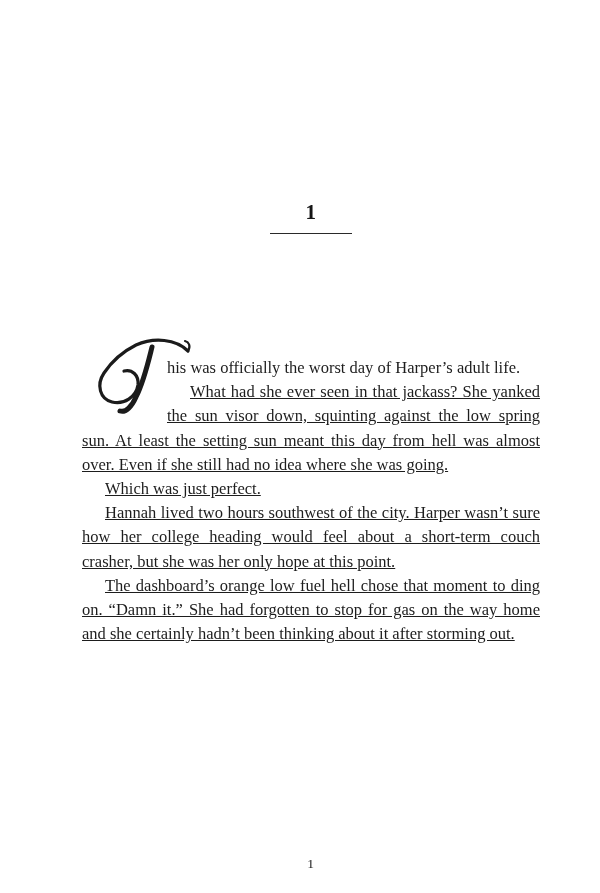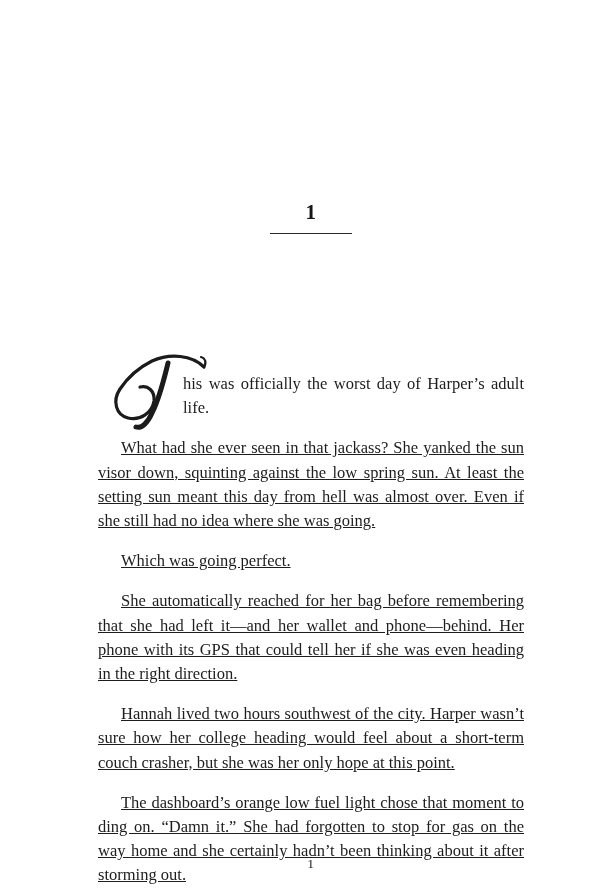--- a/index.html
+++ b/index.html
@@ -38,21 +38,21 @@
   .body-text {
     position: absolute;
     left: 82px;
     width: 458px;
     top: 356px;
     font-size: 16.5px;
     line-height: 24.2px;
     text-align: justify;
   }
   .body-text p {
-    margin: 16px;
+    margin: 0;
     padding: 0;
   }
   .body-text p.indent {
     text-indent: 23px;
     text-decoration: underline;
   }
   .body-text p.justify-last {
     text-align-last: justify;
   }
   .dropcap {
@@ -97,22 +97,21 @@
           <g fill="none" stroke="#1b1b1b" stroke-linecap="round">
             <path d="M 100,20 C 88,8 66,6 48,14 C 36,20 24,30 16,42 C 8,54 12,68 24,71 C 36,74 48,66 50,54 C 51,44 44,38 36,40" stroke-width="3.2"></path>
             <path d="M 100,20 C 103,15 101,11 97,10" stroke-width="2.2"></path>
             <path d="M 64,16 C 60,32 56,50 48,66 C 44,75 38,82 32,80" stroke-width="5"></path>
           </g>
         </svg>
       </span><span>his was officially the worst day of Harper’s adult life.</span>
     </p>
 
     <p class="indent">What had she ever seen in that jackass? She yanked the sun visor down, squinting against the low spring sun. At least the setting sun meant this day from hell was almost over. Even if she still had no idea where she was going.</p>
-    <p class="indent">Which was going perfect.</p>
-    <p class="indent">She automatically reached for her bag before remembering that she had left it—and her wallet and phone—behind. Her phone with its GPS that could tell her if she was even heading in the right direction.</p>
+    <p class="indent">Which was just perfect.</p>
     <p class="indent">Hannah lived two hours southwest of the city. Harper wasn’t sure how her college heading would feel about a short-term couch crasher, but she was her only hope at this point.</p>
-    <p class="indent">The dashboard’s orange low fuel light chose that moment to ding on. “Damn it.” She had forgotten to stop for gas on the way home and she certainly hadn’t been thinking about it after storming out.</p>
+    <p class="indent">The dashboard’s orange low fuel hell chose that moment to ding on. “Damn it.” She had forgotten to stop for gas on the way home and she certainly hadn’t been thinking about it after storming out.</p>
 
   </div>
 
   <div class="page-number">1</div>
 
 </div>
 
 </body></html>

